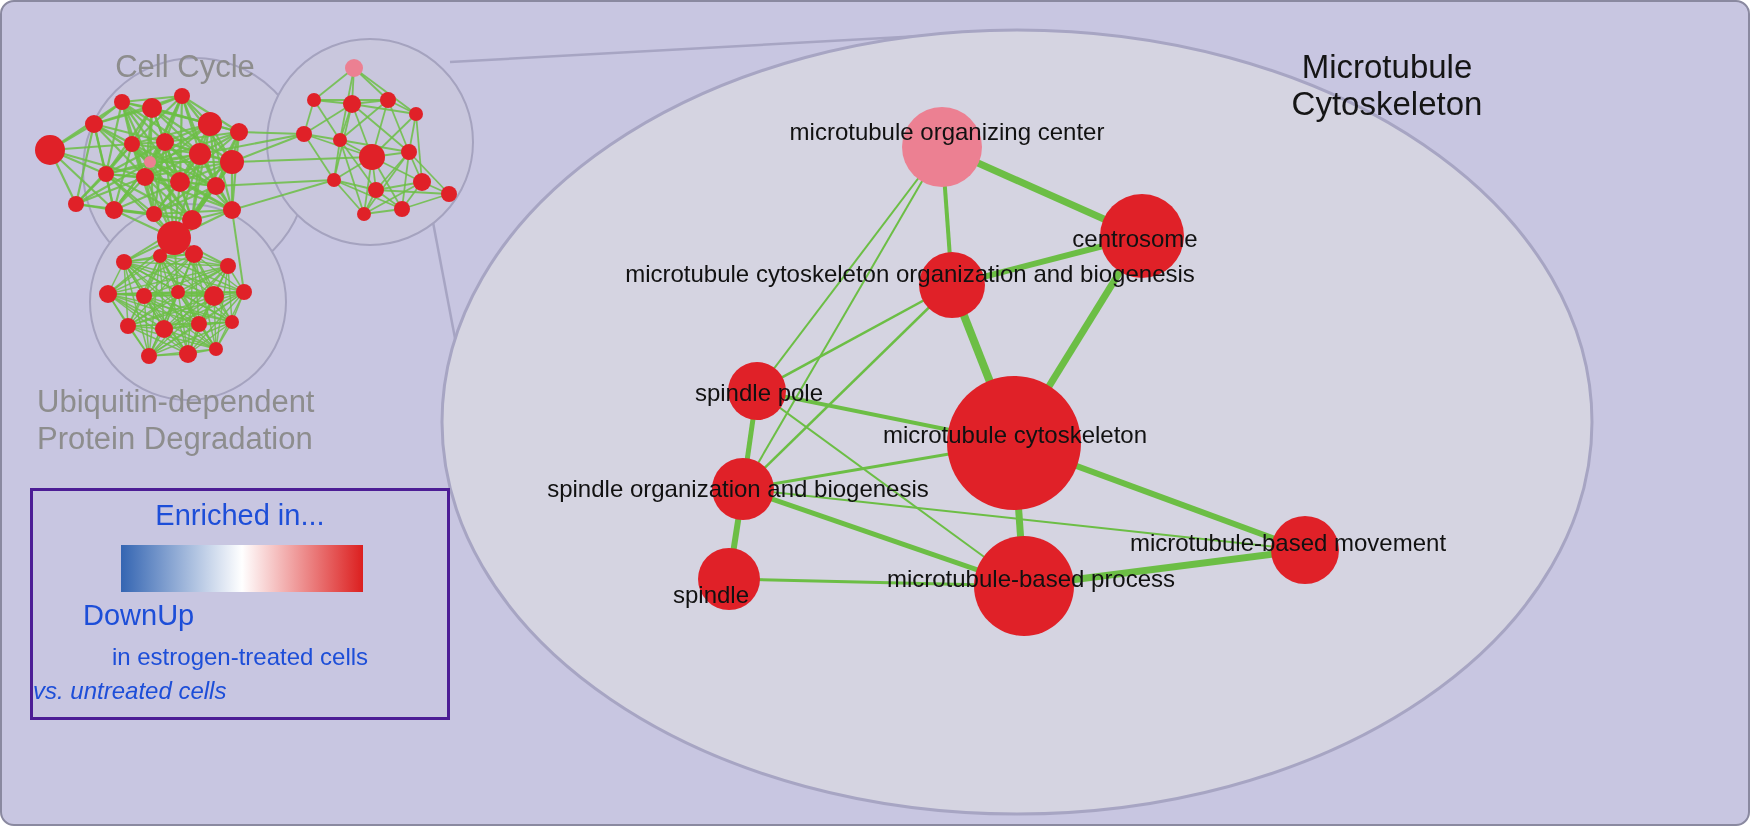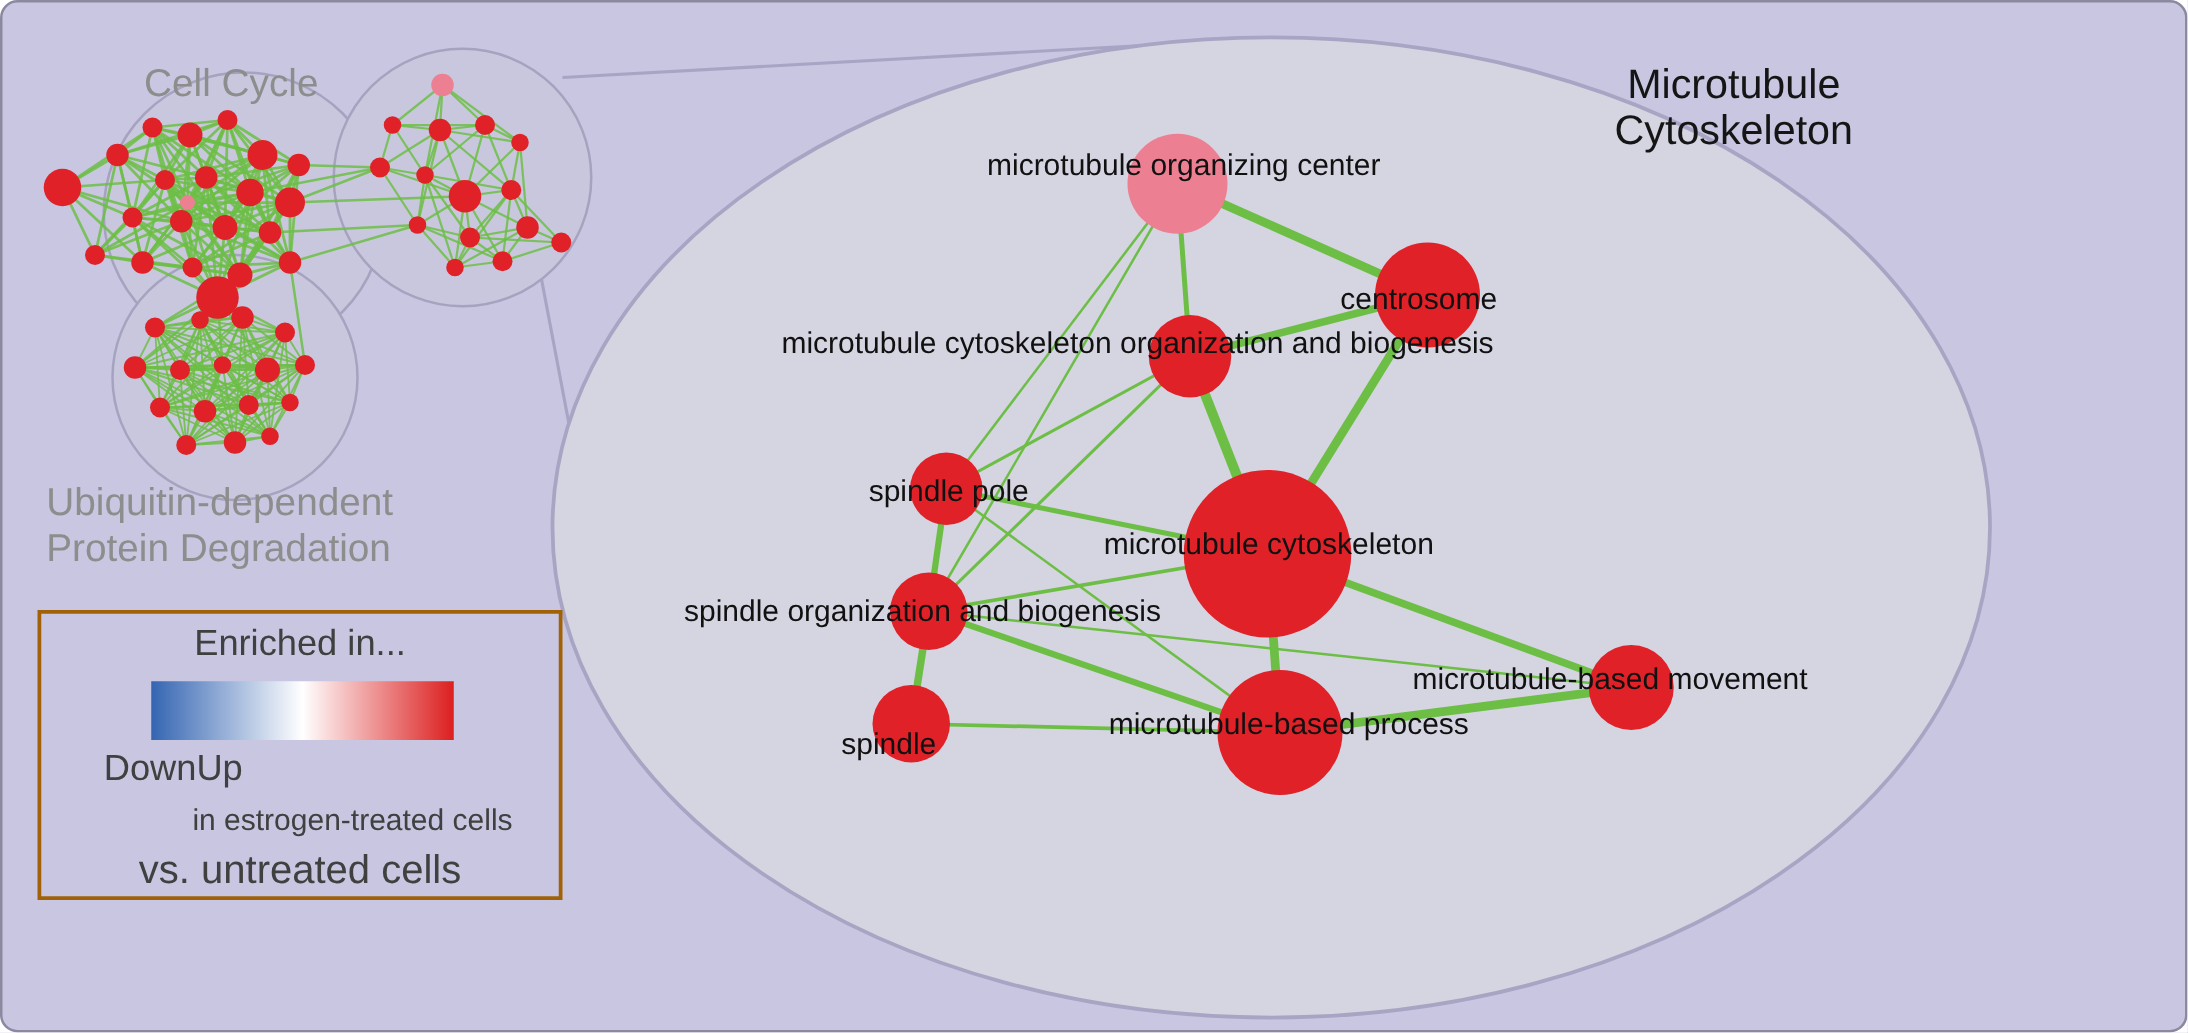--- a/index.html
+++ b/index.html
@@ -29,22 +29,22 @@
     font-size: 24px;
     fill: #111111;
   }
   .legend {
     position: absolute;
     left: 28px;
     top: 486px;
     width: 420px;
     height: 232px;
     box-sizing: border-box;
-    border: 3px solid #a16207;
-    color: #404040;
+    border: 3px solid #4c1d95;
+    color: #1d4ed8;
   }
   .legend-title {
     position: absolute;
     top: 8px;
     left: 0;
     width: 100%;
     text-align: center;
     font-size: 29px;
   }
   .legend-gradient {
@@ -63,29 +63,28 @@
     justify-content: flex-start;
     font-size: 29px;
   }
   .legend-note1 {
     position: absolute;
     top: 152px;
     left: 0;
     width: 100%;
     text-align: center;
     font-size: 24px;
-    padding-left: 42px;
   }
   .legend-note2 {
     position: absolute;
     top: 186px;
     left: 0;
     width: 100%;
-    text-align: center;
-    font-size: 32px;
+    font-size: 24px;
+    font-style: italic;
   }
 </style>
 </head>
 <body>
 
 <div class="figure" id="figure-root" style="background: rgb(200, 198, 225); border-color: rgb(138, 137, 160);">
   <svg class="net" width="1750" height="826" viewBox="0 0 1750 826">
     <g id="layer-callout">
         <line x1="448" y1="60" x2="1010" y2="29" stroke="#a7a5c3" stroke-width="2.5"></line>
         <line x1="430" y1="215" x2="456" y2="352" stroke="#a7a5c3" stroke-width="2.5"></line>

